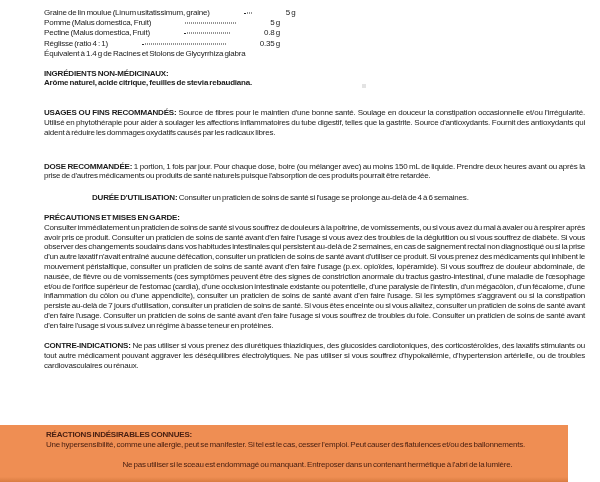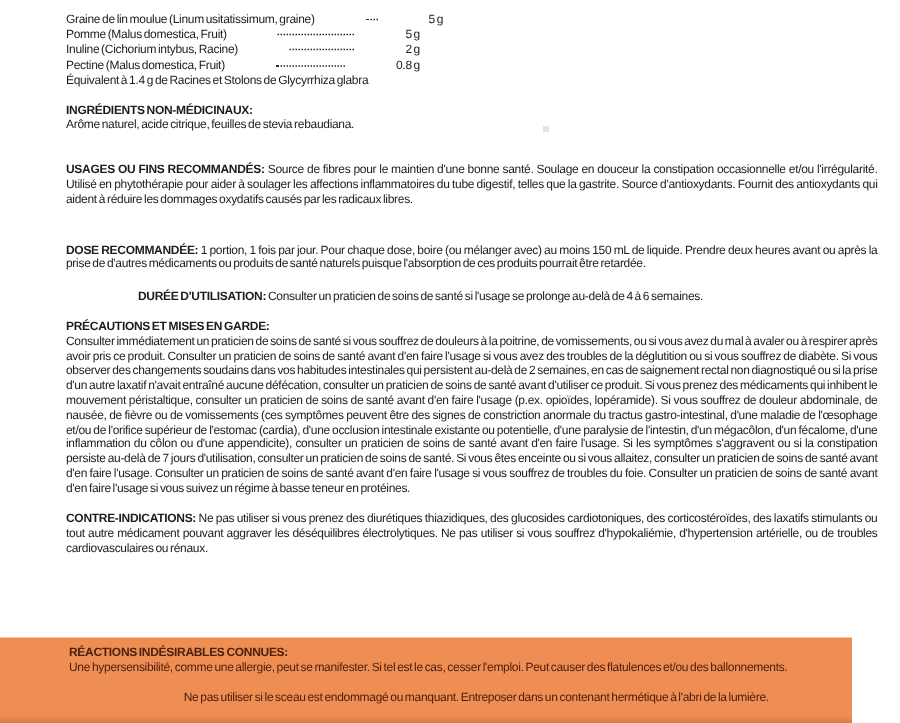--- a/index.html
+++ b/index.html
@@ -40,21 +40,21 @@
   .ing-name { white-space: nowrap; }
   .ing-dots {
     flex: 1;
     margin: 0 2px;
     border-bottom: 1.3px dotted #2a2a2a;
     transform: translateY(-1.5px);
     min-width: 8px;
   }
   .ing-amount { white-space: nowrap; text-align: right; }
   .equiv-line { margin-top: 0; }
-  .nonmed-text { margin: 0; }
+  .nonmed-text { margin: 0; font-weight: bold; }
   
   .speck {
     position: absolute;
     left: 362px;
     top: 84px;
     width: 4px;
     height: 4px;
     background: #e3e3e3;
   }
   
@@ -92,28 +92,28 @@
         <span class="ing-name">Graine de lin moulue (Linum usitatissimum, graine)</span>
         <span class="ing-dots"></span>
         <span class="ing-amount">5 g</span>
       </div>
       <div class="ing-row">
         <span class="ing-name">Pomme (Malus domestica, Fruit)</span>
         <span class="ing-dots"></span>
         <span class="ing-amount">5 g</span>
       </div>
       <div class="ing-row">
-        <span class="ing-name">Inuline (Cichorium intybus, Racine)</span>
-        <span class="ing-dots"></span>
-        <span class="ing-amount">2 g</span>
-      </div>
-      <div class="ing-row">
         <span class="ing-name">Pectine (Malus domestica, Fruit)</span>
         <span class="ing-dots"></span>
         <span class="ing-amount">0.8 g</span>
+      </div>
+      <div class="ing-row">
+        <span class="ing-name">Réglisse (ratio 4 : 1)</span>
+        <span class="ing-dots"></span>
+        <span class="ing-amount">0.35 g</span>
       </div>
     </div>
     <div class="equiv-line">Équivalent à 1.4 g de Racines et Stolons de Glycyrrhiza glabra</div>
   </div>
 
   <div class="sec" style="margin-bottom:20px;">
     <div class="hd">INGRÉDIENTS NON-MÉDICINAUX:</div>
     <p class="nonmed-text">Arôme naturel, acide citrique, feuilles de stevia rebaudiana.</p>
   </div>
 

